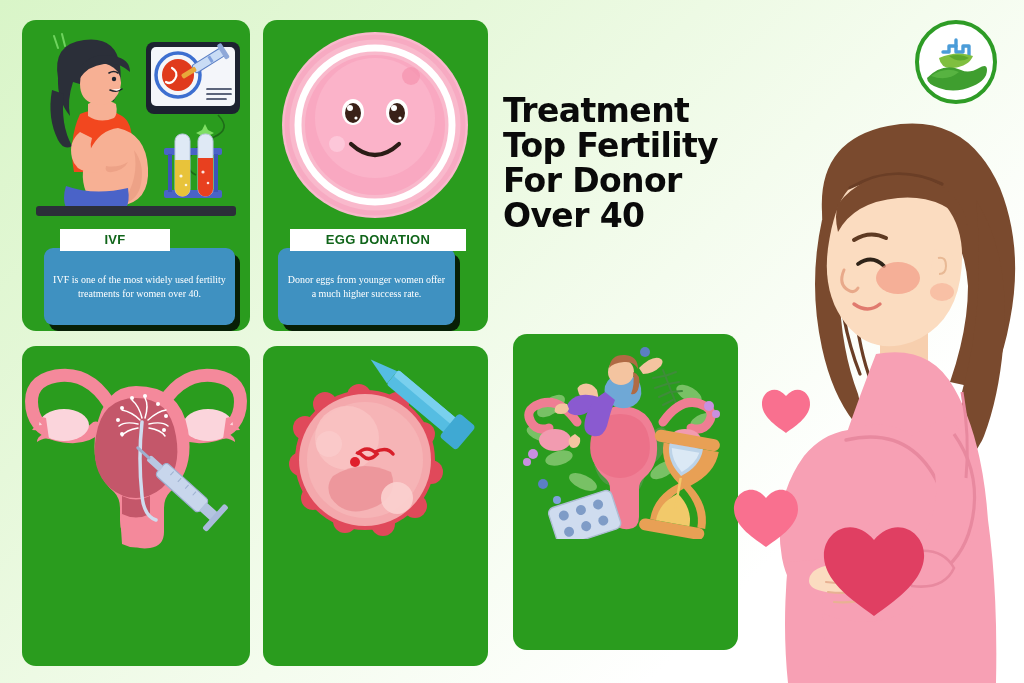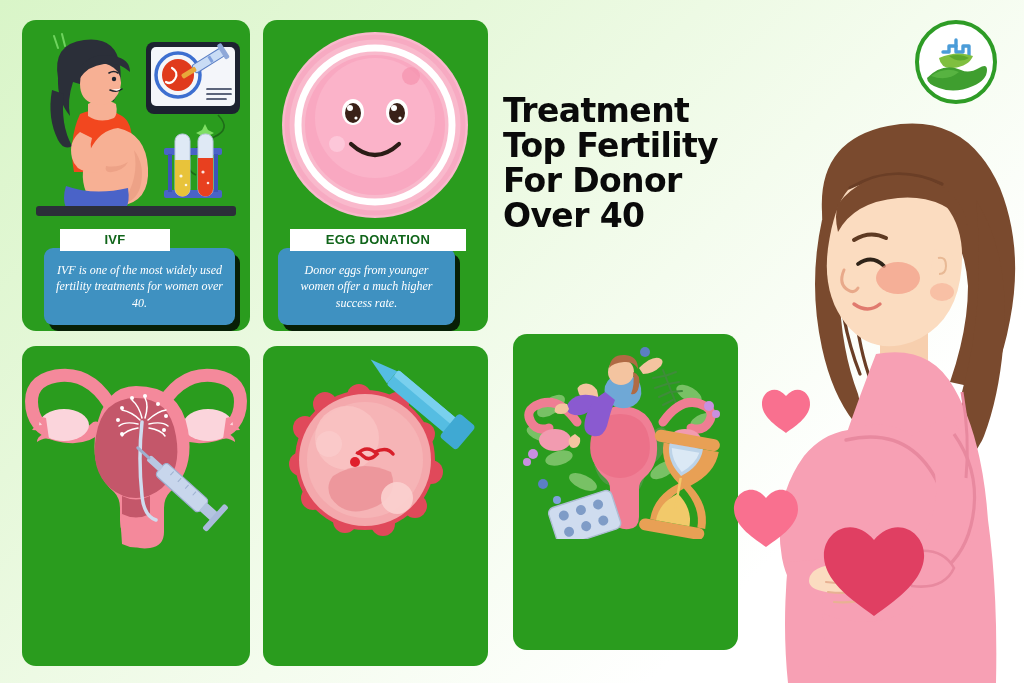--- a/index.html
+++ b/index.html
@@ -42,21 +42,21 @@
     color: #ffffff;
     font-family: "Liberation Serif", serif;
     text-align: center;
     box-shadow: 5px 6px 0 rgba(0,0,0,.80);
     z-index: 4;
     display: flex;
     align-items: center;
     justify-content: center;
     padding: 6px 9px;
   }
-  .info-box p { font-size: 12px; line-height: 1.38; font-style: italic; }
+  .info-box p { font-size: 10px; line-height: 1.38; }
 
   
   #title {
     position: absolute;
     left: 503px; top: 94px;
     width: 300px;
     font-size: 33px;
     line-height: 1.06;
     font-weight: 800;
     letter-spacing: -0.6px;

